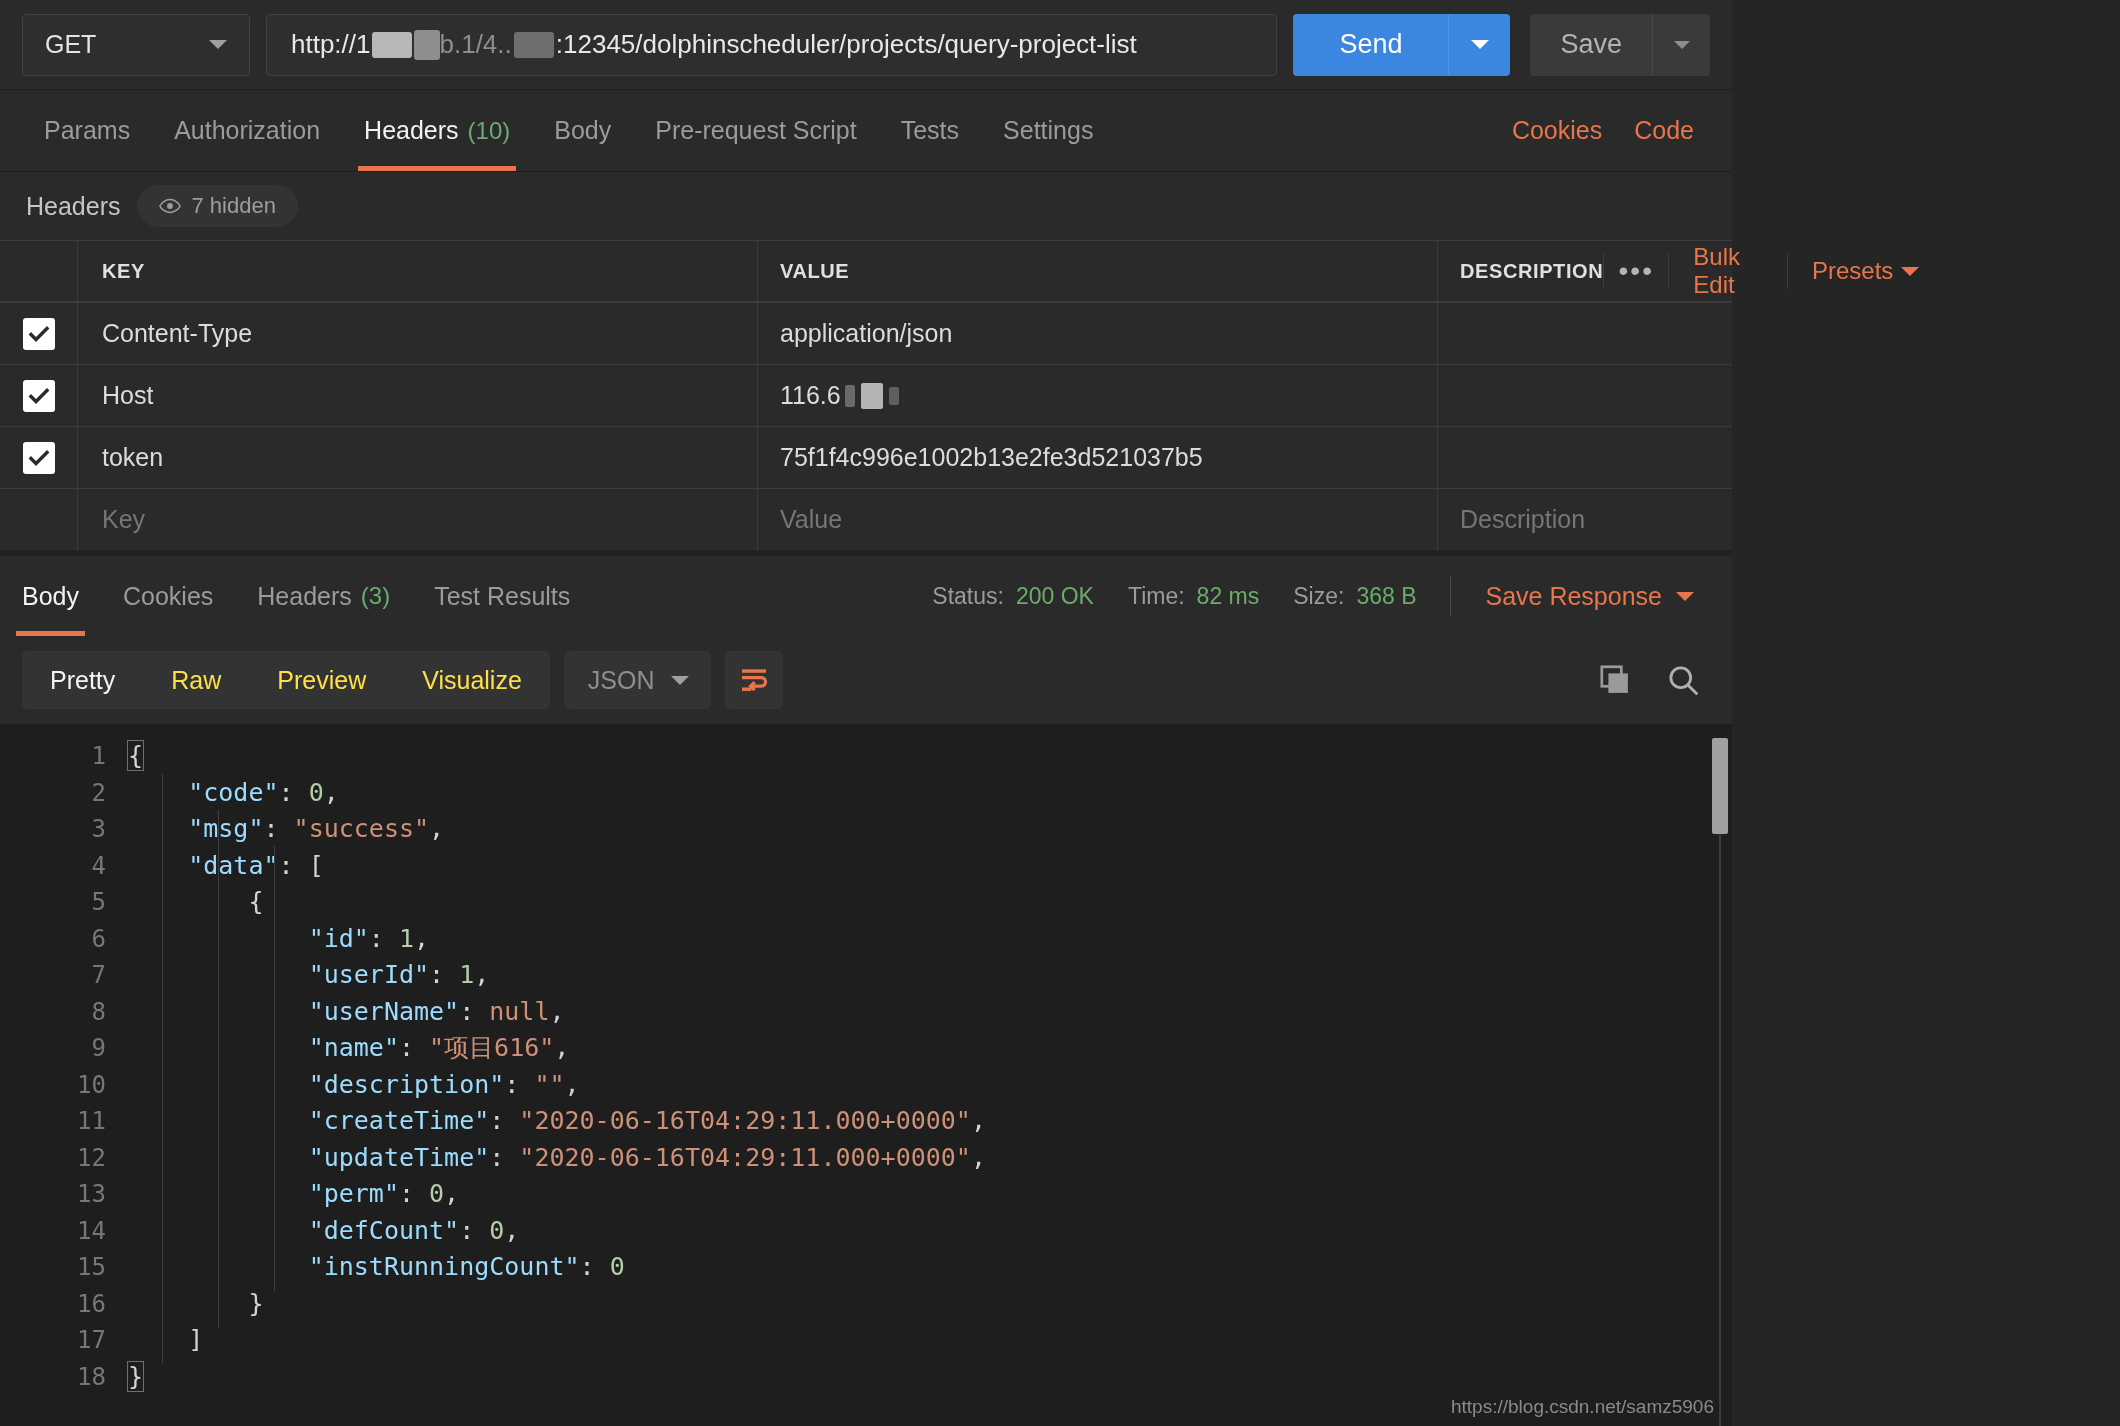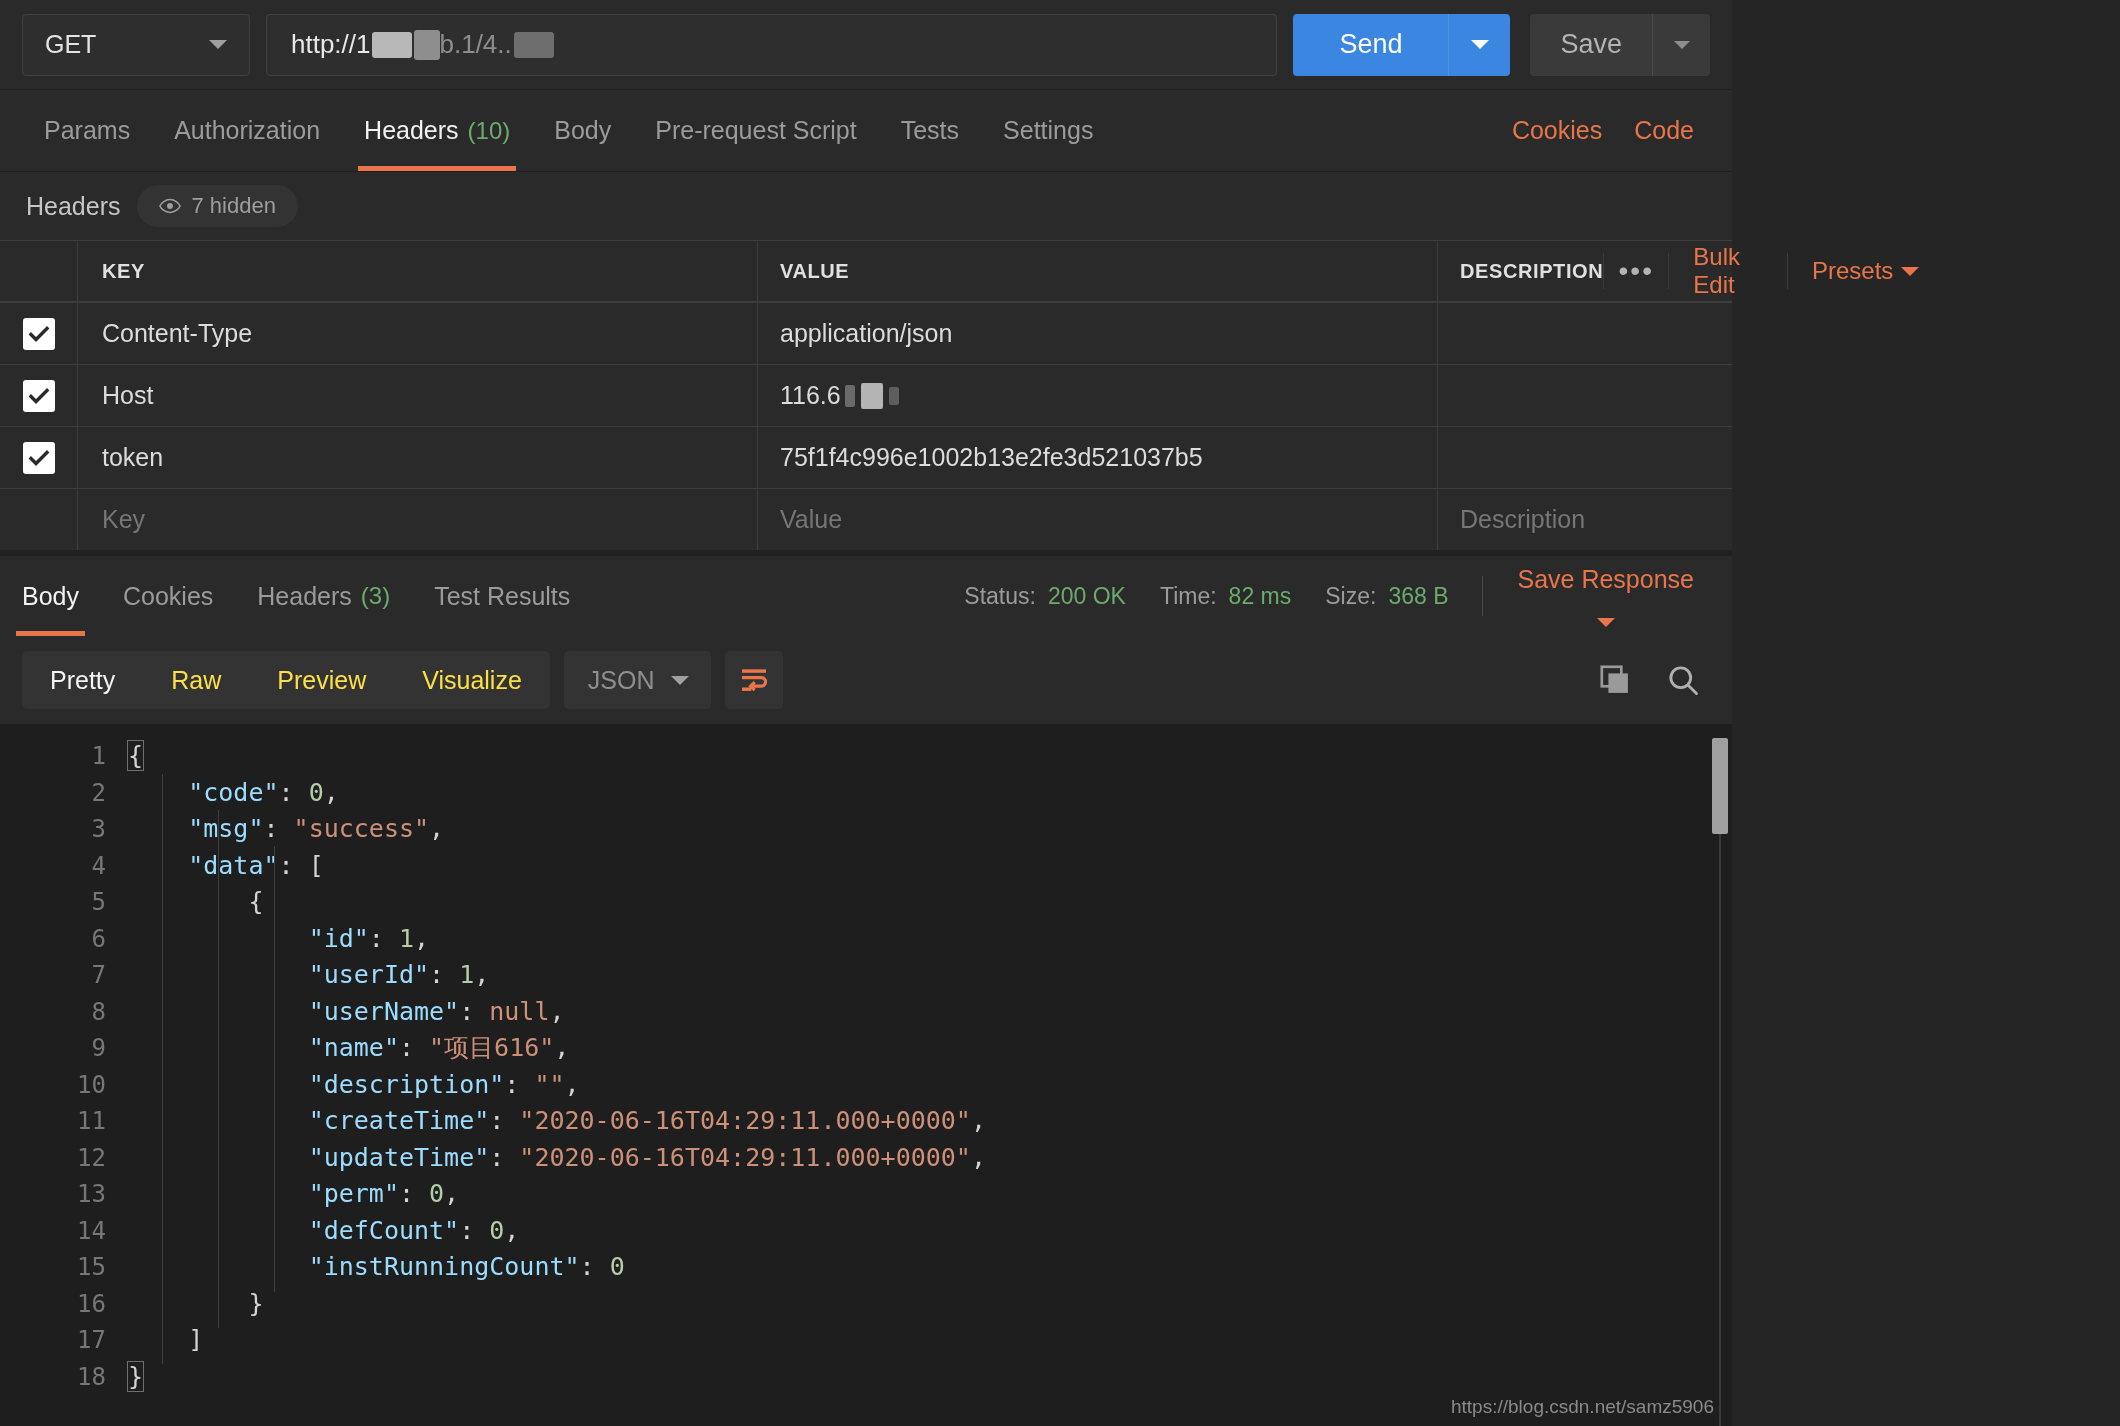--- a/index.html
+++ b/index.html
@@ -125,21 +125,21 @@
     display: flex; align-items: stretch;
     background: #2a2a2a;
     border-top: 6px solid #212121;
     padding: 0 10px 0 0;
   }
   .resptabs .tab { font-size: 25px; }
   .status-area { display:flex; align-items:center; gap: 34px; margin-left:auto; padding-right: 6px; }
   .stat { font-size: 23px; color: #9b9b9b; }
   .stat b { font-weight: normal; color: #6cab6c; margin-left: 12px; }
   .vdiv { width:1px; height:40px; background:#4a4a4a; }
-  .save-resp { display:flex; align-items:center; gap:24px; color:#e8764a; font-size:25px; padding-right: 22px; flex-direction: column; }
+  .save-resp { display:flex; align-items:center; gap:14px; color:#e8764a; font-size:25px; padding-right: 22px; }
   .save-resp .caret { border-top-color:#e8764a; }
 
   
   .bodybar {
     height: 88px; flex: 0 0 88px;
     display: flex; align-items: center; gap: 14px;
     padding: 0 22px; background: #2a2a2a;
   }
   .seg { display:flex; background:#333333; border-radius:5px; height:58px; align-items:center; }
   .seg-item { padding: 0 28px; font-size: 25px; color:#fde047; height:58px; display:flex; align-items:center; }
@@ -175,20 +175,21 @@
     <div class="method-select">
       <span>GET</span>
       <span class="caret"></span>
     </div>
     <div class="url-input">
       <span>http://1</span>
         <span class="redact r1"></span>
         <span class="redact r2"></span>
         <span style="color:#8e8e8e">b.1/4..</span>
         <span class="redact r3"></span>
+        <span>:12345/dolphinscheduler/projects/query-project-list</span>
     </div>
     <div class="send-group">
       <div class="send-btn">Send</div>
       <div class="send-caret-btn">
           <span class="caret"></span>
         </div>
     </div>
     <div class="save-group">
       <div class="save-btn">Save</div>
       <div class="save-caret-btn">

